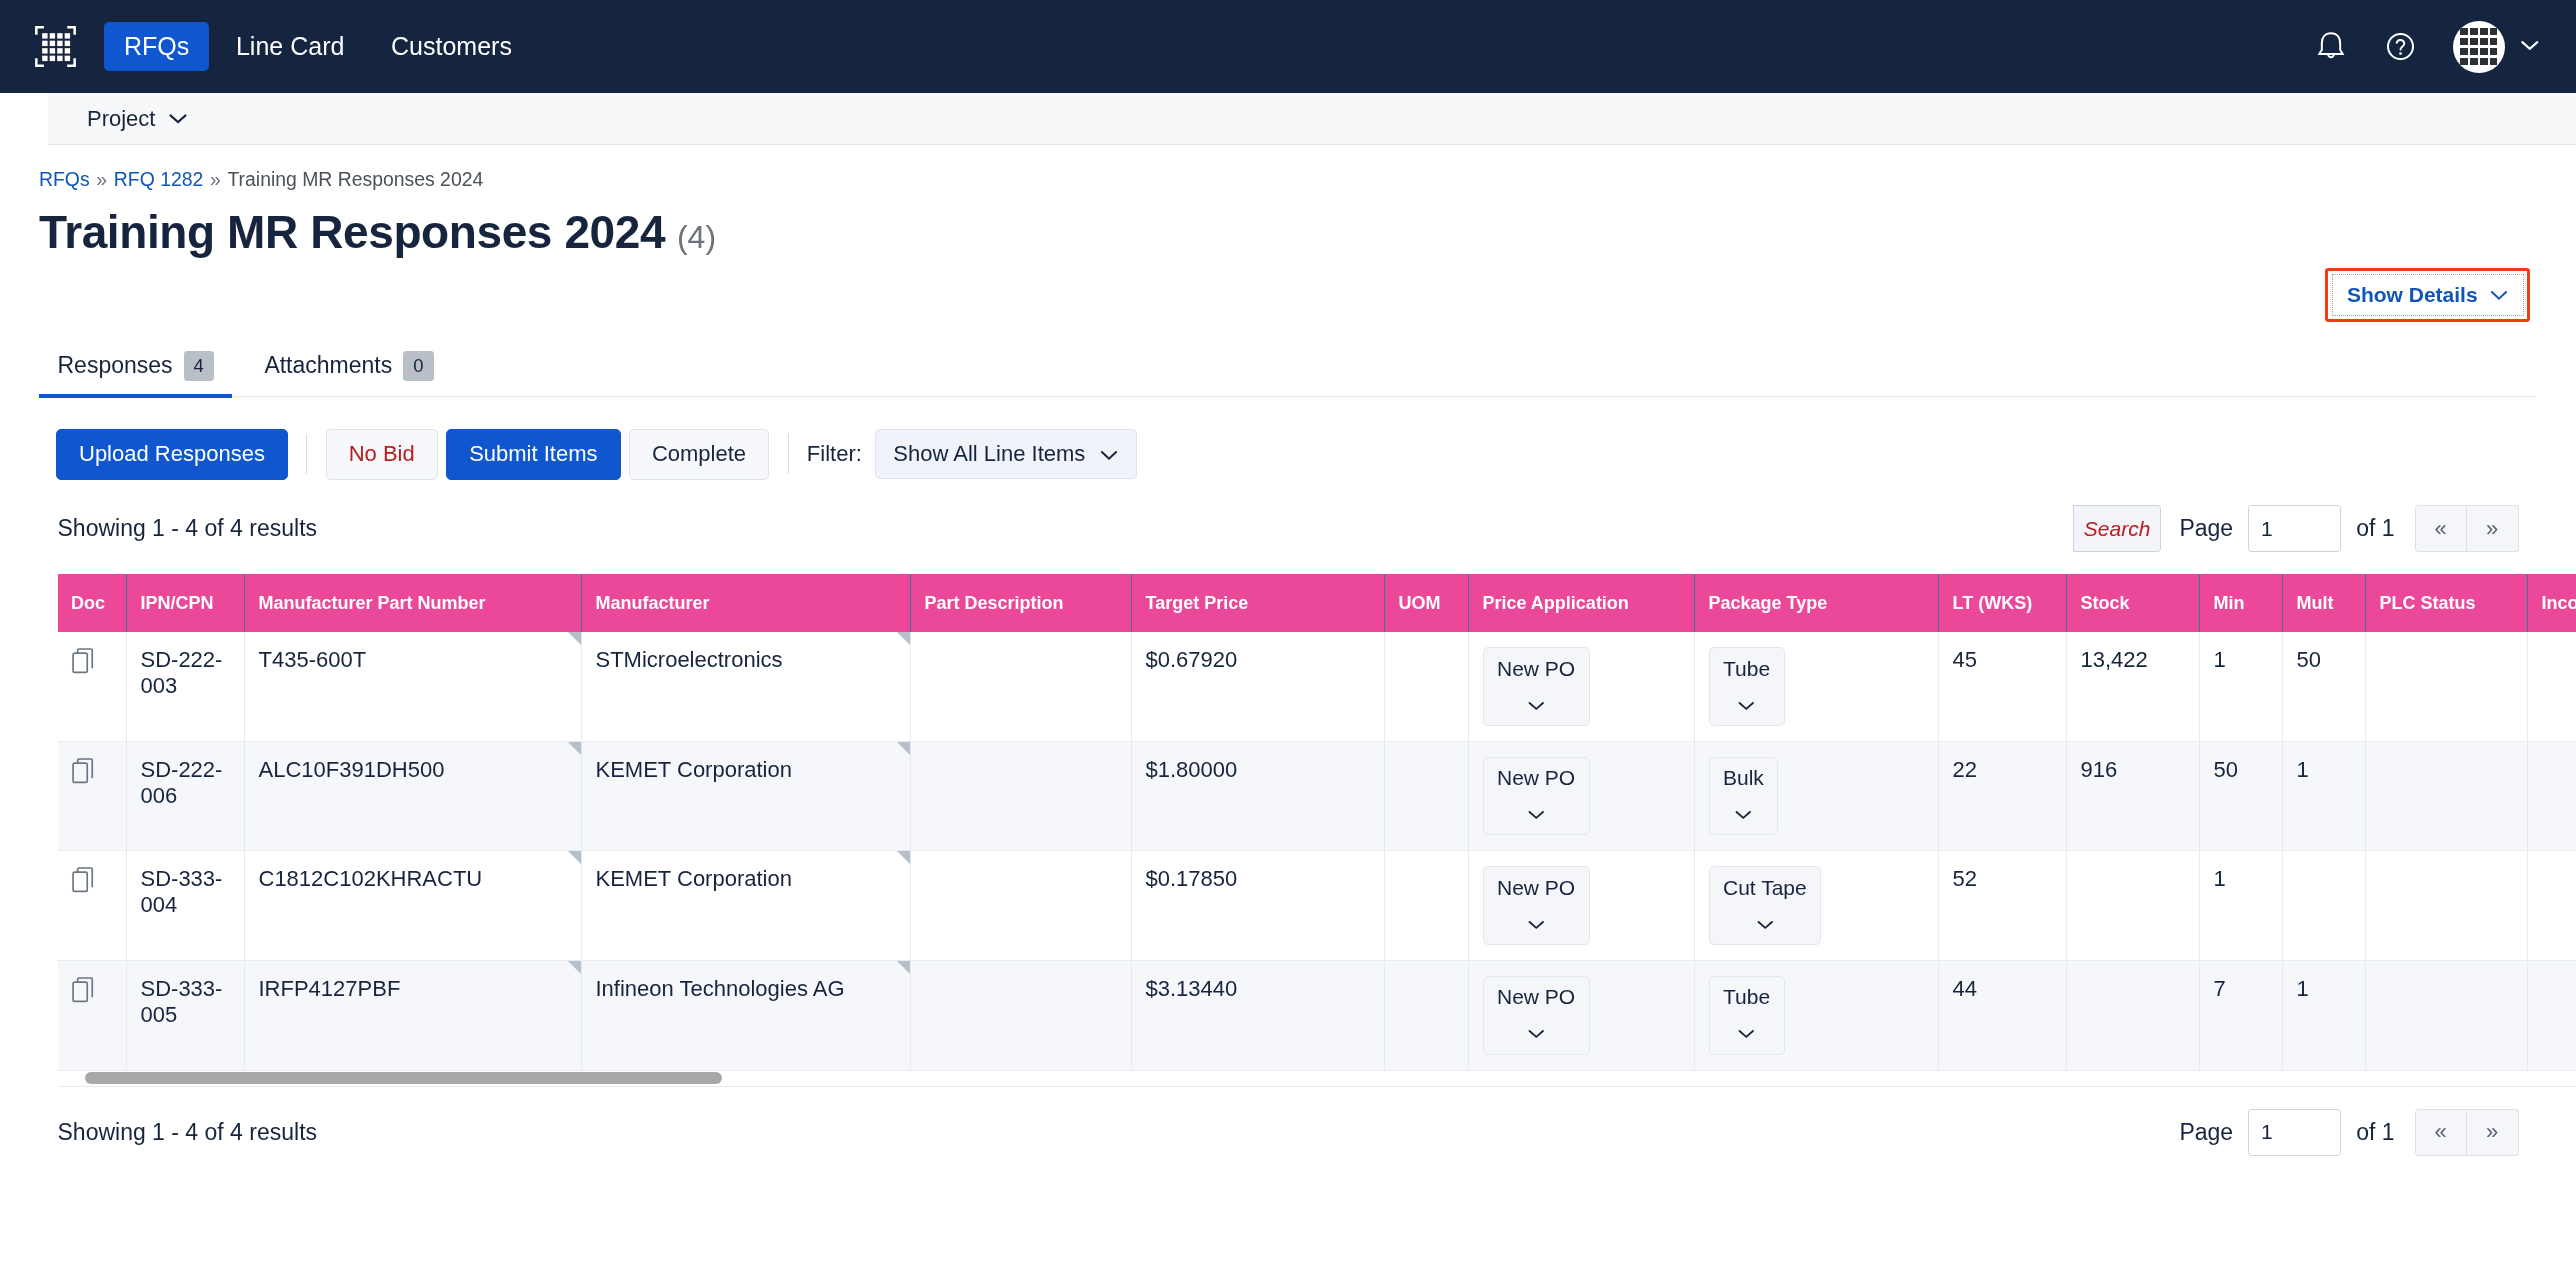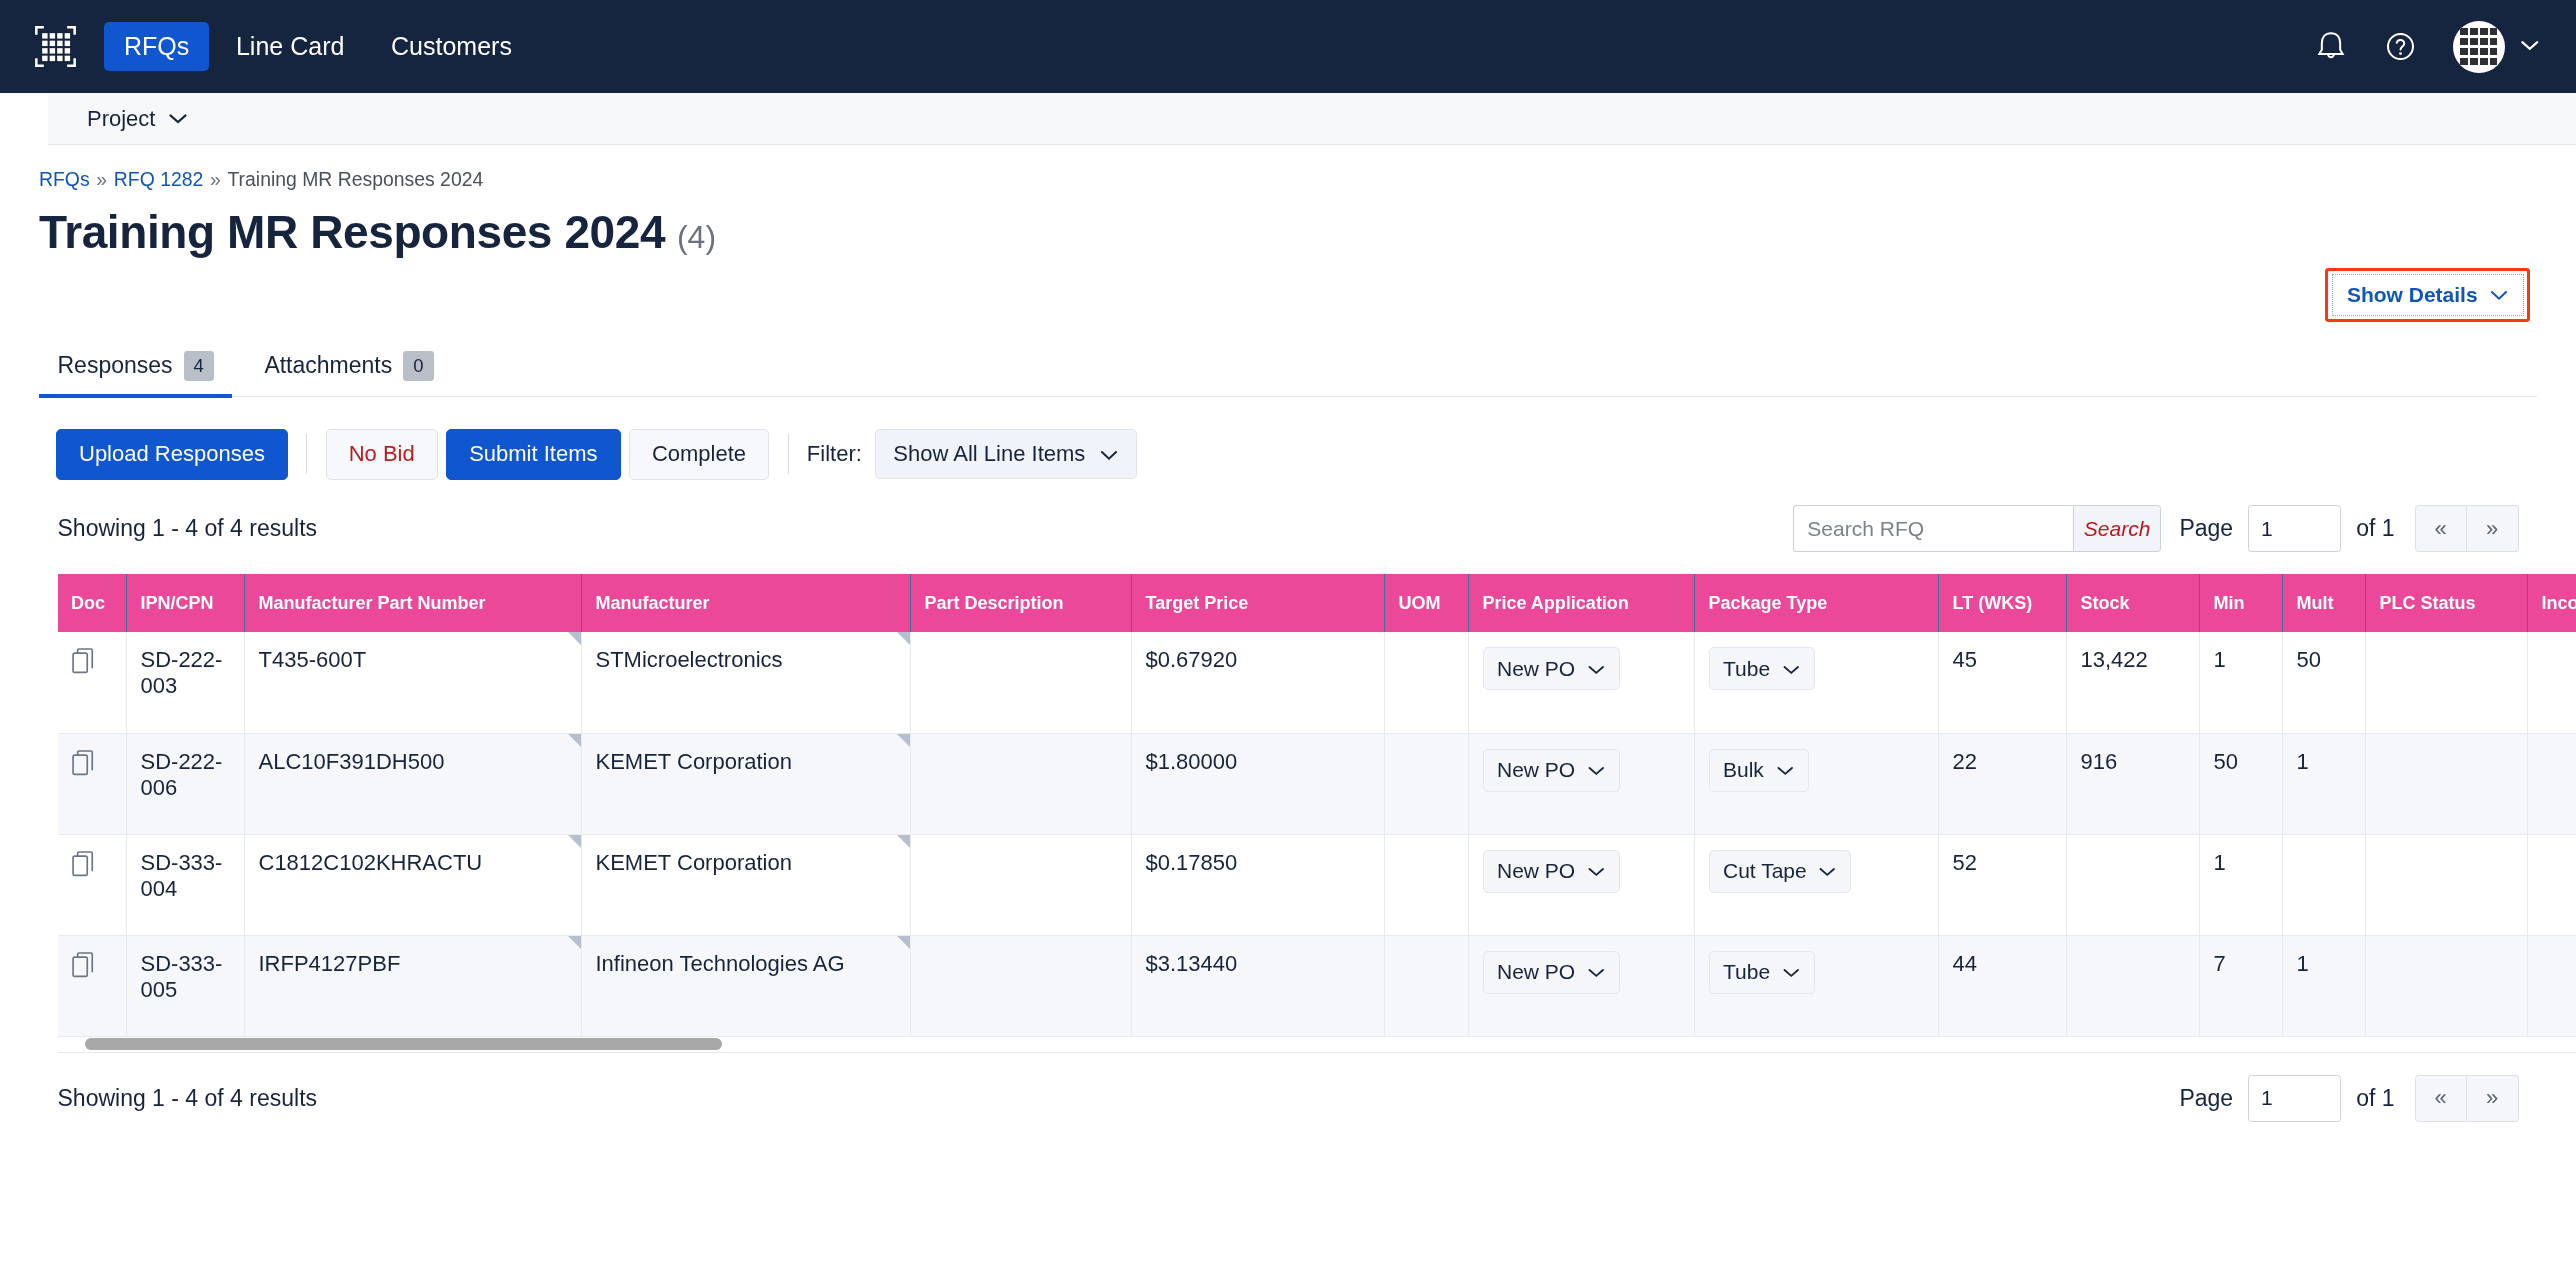--- a/index.html
+++ b/index.html
@@ -294,20 +294,21 @@
   .cell-dd {
     display: inline-flex; align-items: center; gap: 11.8px;
     background: #f4f6fa;
     border: 0.8px solid #e3e7ed;
     border-radius: 5px;
     padding: 8.4px 13.5px;
     font-size: 21px;
     color: #16243d;
     cursor: pointer;
     white-space: nowrap;
+    flex-direction: column;
   }
   .chev { display: inline-block; }
 
   
   .hscroll-track {
     margin-left: 18.5px;
     width: 2522px;
     height: 15px;
     background: #ffffff;
     position: relative;
@@ -477,21 +478,20 @@
           <svg width="20" height="12.6" viewBox="0 0 24 15" fill="none" stroke="#16243d" stroke-width="2.4" stroke-linecap="round">
             <path d="M3.5 3.5 L12 11.5 L20.5 3.5"></path>
           </svg>
         </span>
       </div>
     </div>
 
     <div class="resultsbar">
       <span class="results-text">Showing 1 - 4 of 4 results</span>
       <div class="results-right">
-        <input class="search-input" type="text" placeholder="Search RFQ" style="">
         <button class="search-btn">Search</button>
         <span class="page-label">Page</span>
         <input class="page-input" type="text" value="1" style="">
         <span class="of-label">of 1</span>
         <div class="pager-group">
           <div class="pager-btn first">«</div>
           <div class="pager-btn last">»</div>
         </div>
       </div>
     </div>

